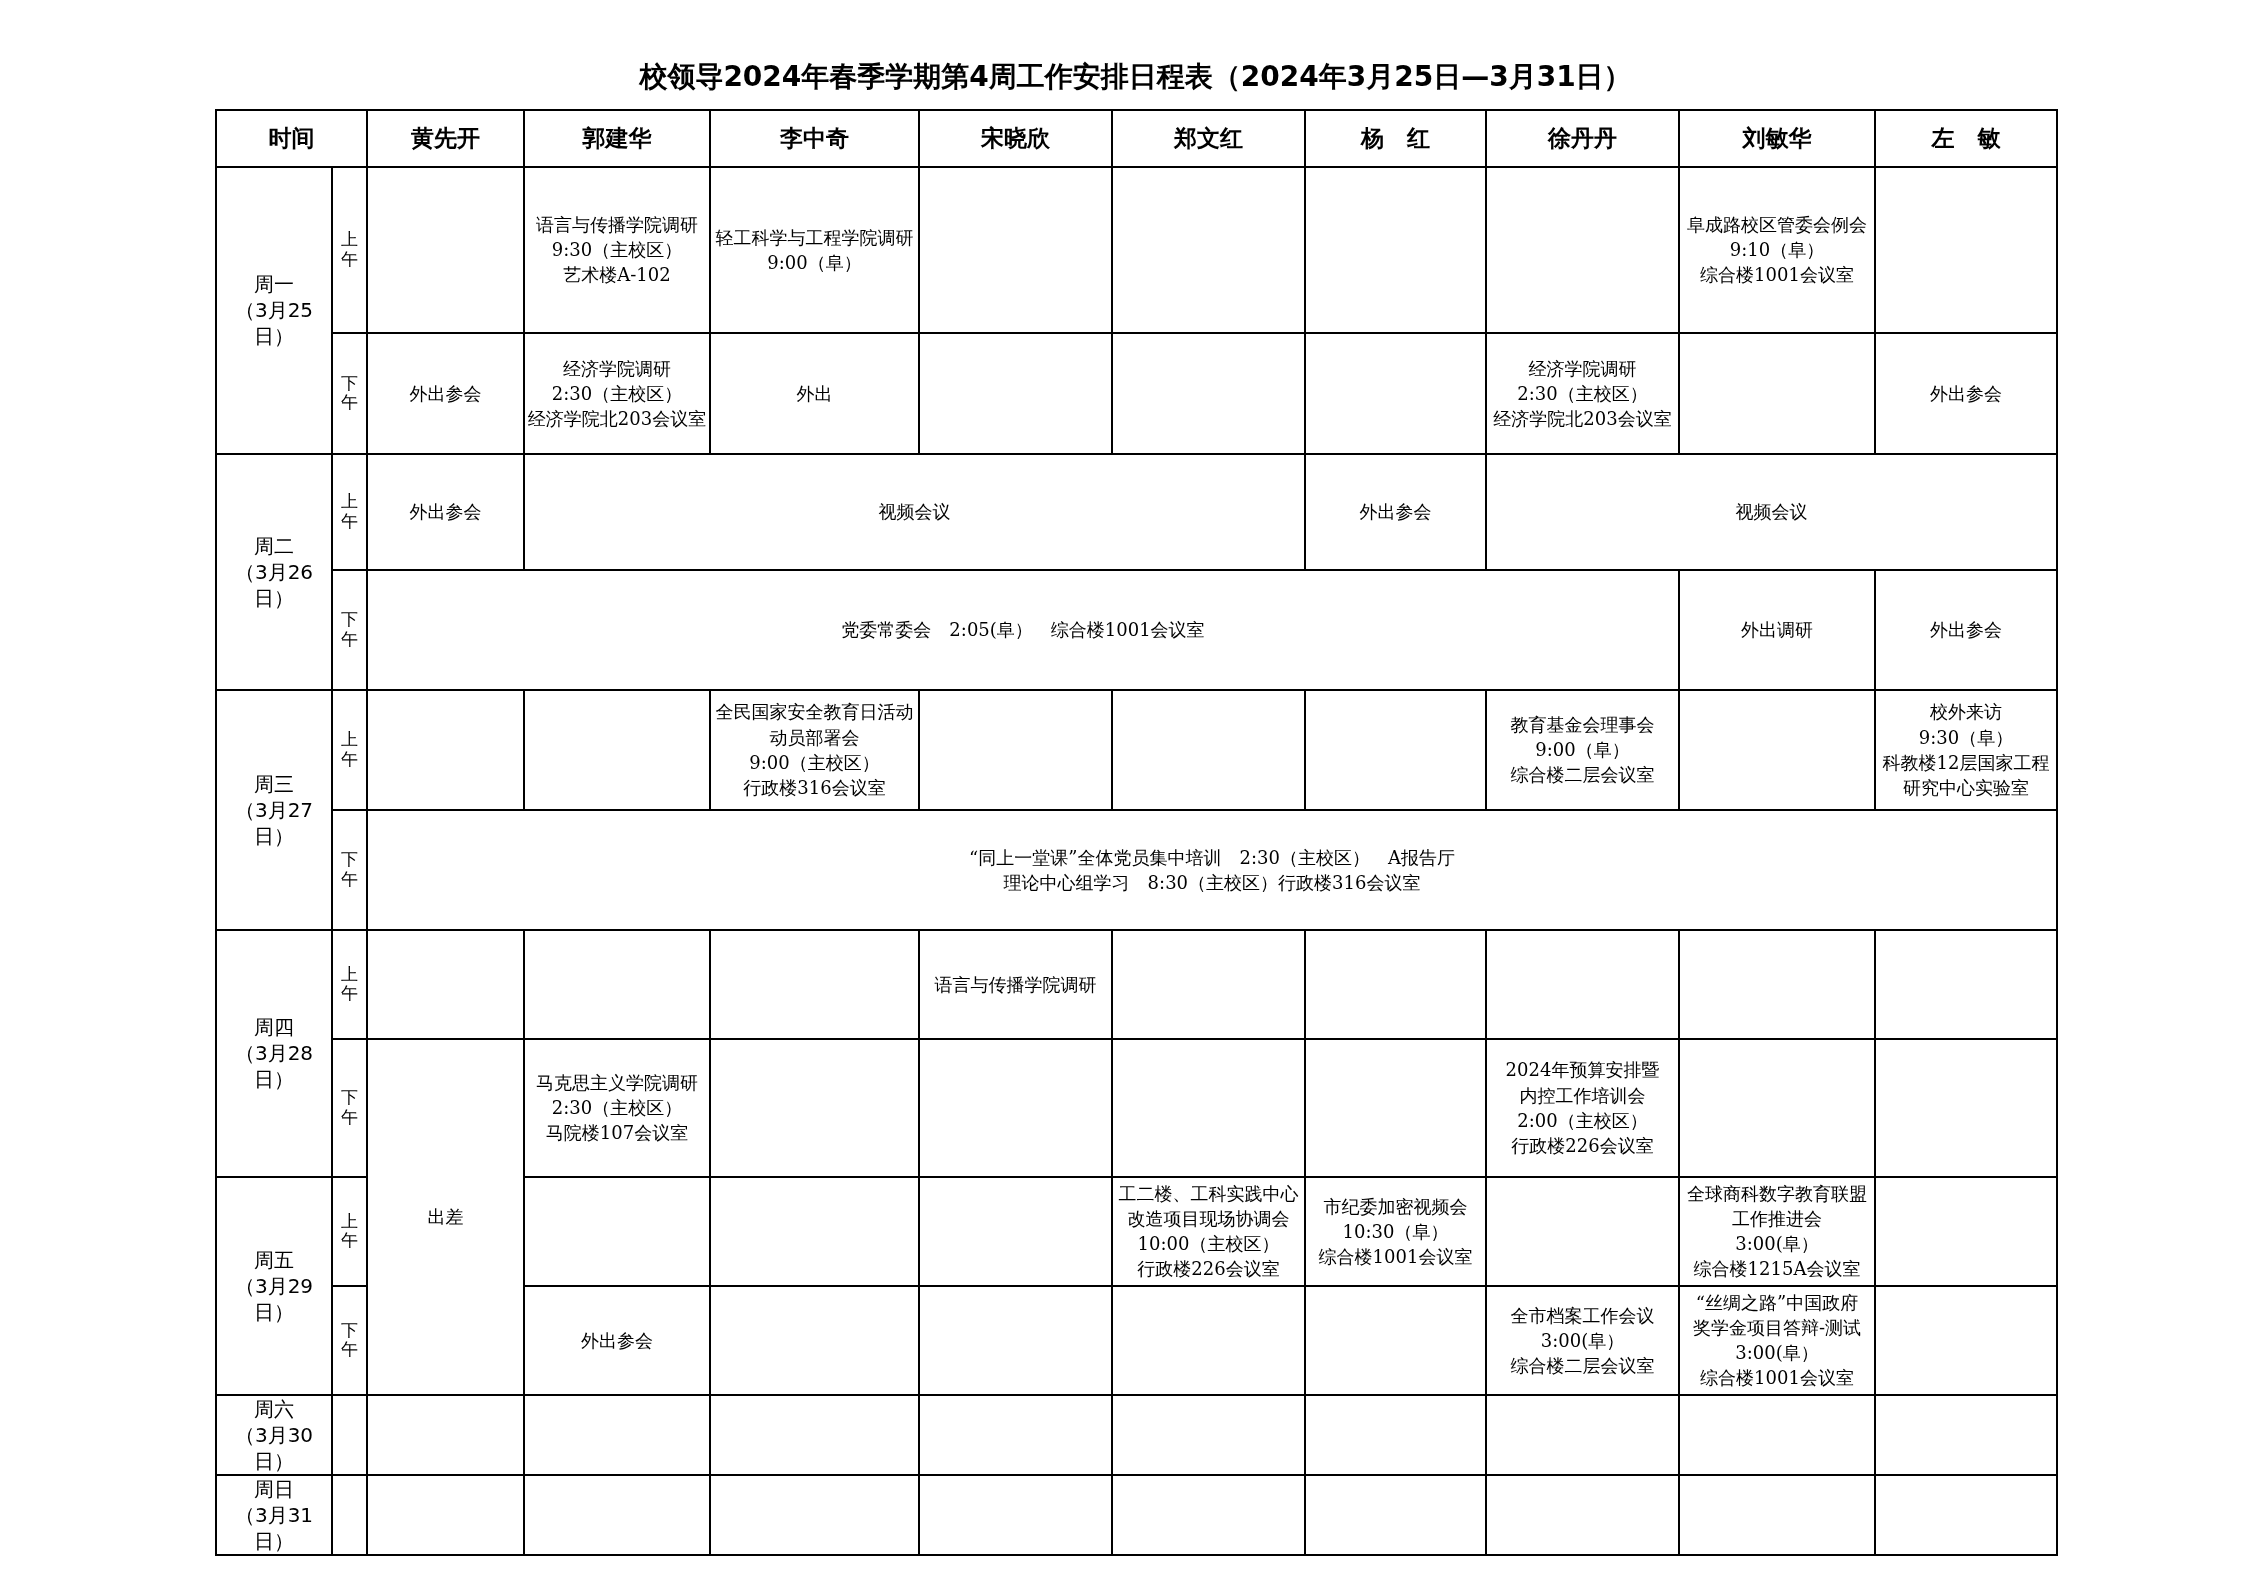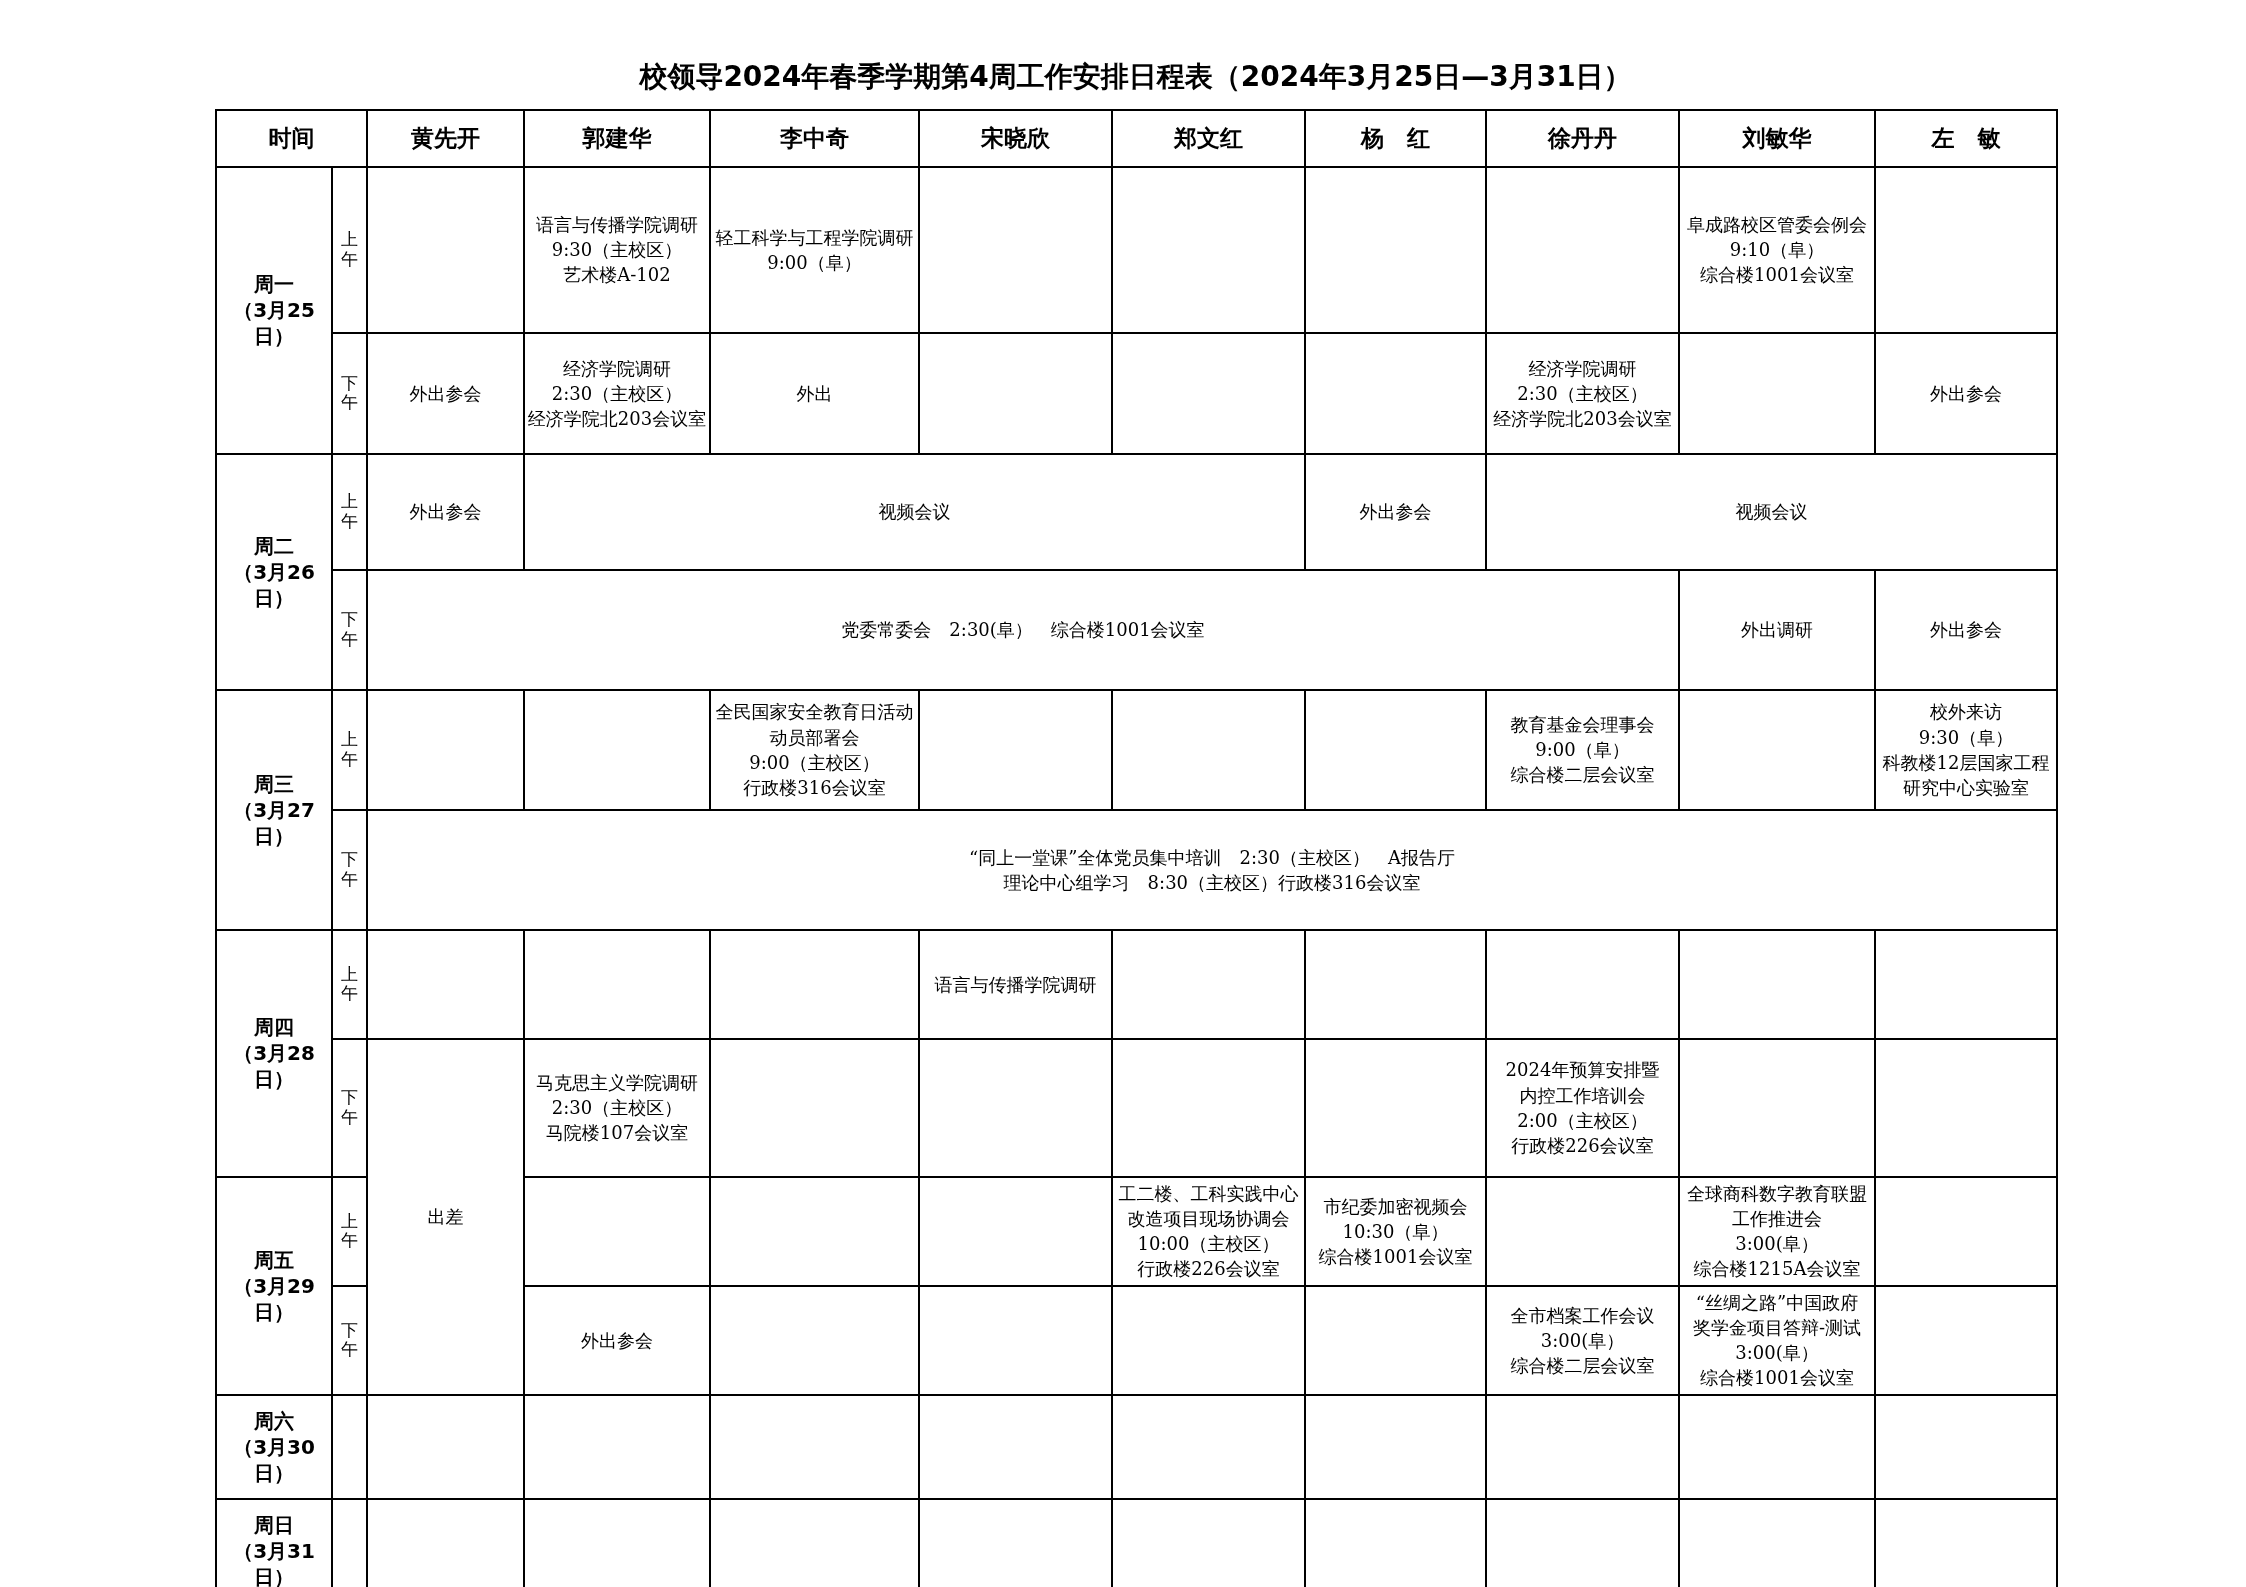--- a/index.html
+++ b/index.html
@@ -20,21 +20,21 @@
   .schedule td,.schedule th{
     border:2px solid #000;vertical-align:middle;text-align:center;
     padding:1px 2px;overflow:hidden;
   }
   .schedule th{
     font-family:"DejaVu Sans","Liberation Sans",sans-serif;
     font-size:23px;font-weight:bold;padding:12px;
   }
   td.day{
     font-family:"DejaVu Sans","Liberation Sans",sans-serif;
-    font-size:20px;font-weight:bold;line-height:1.3;padding:12px;
+    font-size:20px;font-weight:normal;line-height:1.3;padding:0;
   }
   td.day span{display:block;}
   td.period{
     font-size:17px;line-height:1.15;padding:0;
     word-break:break-all;
   }
   td.period div{width:18px;margin:0 auto;}
   td.cell{
     font-size:18px;line-height:1.4;white-space:pre-line;
   }
@@ -140,21 +140,21 @@
     <td class="cell">外出参会</td>
     <td class="cell" colspan="4">视频会议</td>
     <td class="cell">外出参会</td>
     <td class="cell" colspan="3">视频会议</td>
   </tr>
 
   <tr class="r-tue-pm">
     <td class="period">
           <div>下午</div>
         </td>
-    <td class="cell" colspan="7">党委常委会　2:30(阜）　综合楼1001会议室</td>
+    <td class="cell" colspan="7">党委常委会　2:05(阜）　综合楼1001会议室</td>
     <td class="cell">外出调研</td>
     <td class="cell">外出参会</td>
   </tr>
 
   <tr class="r-wed-am">
     <td class="day" rowspan="2">
       <span>周三</span>
           <span>（3月27日）</span>
     </td>
     <td class="period">

